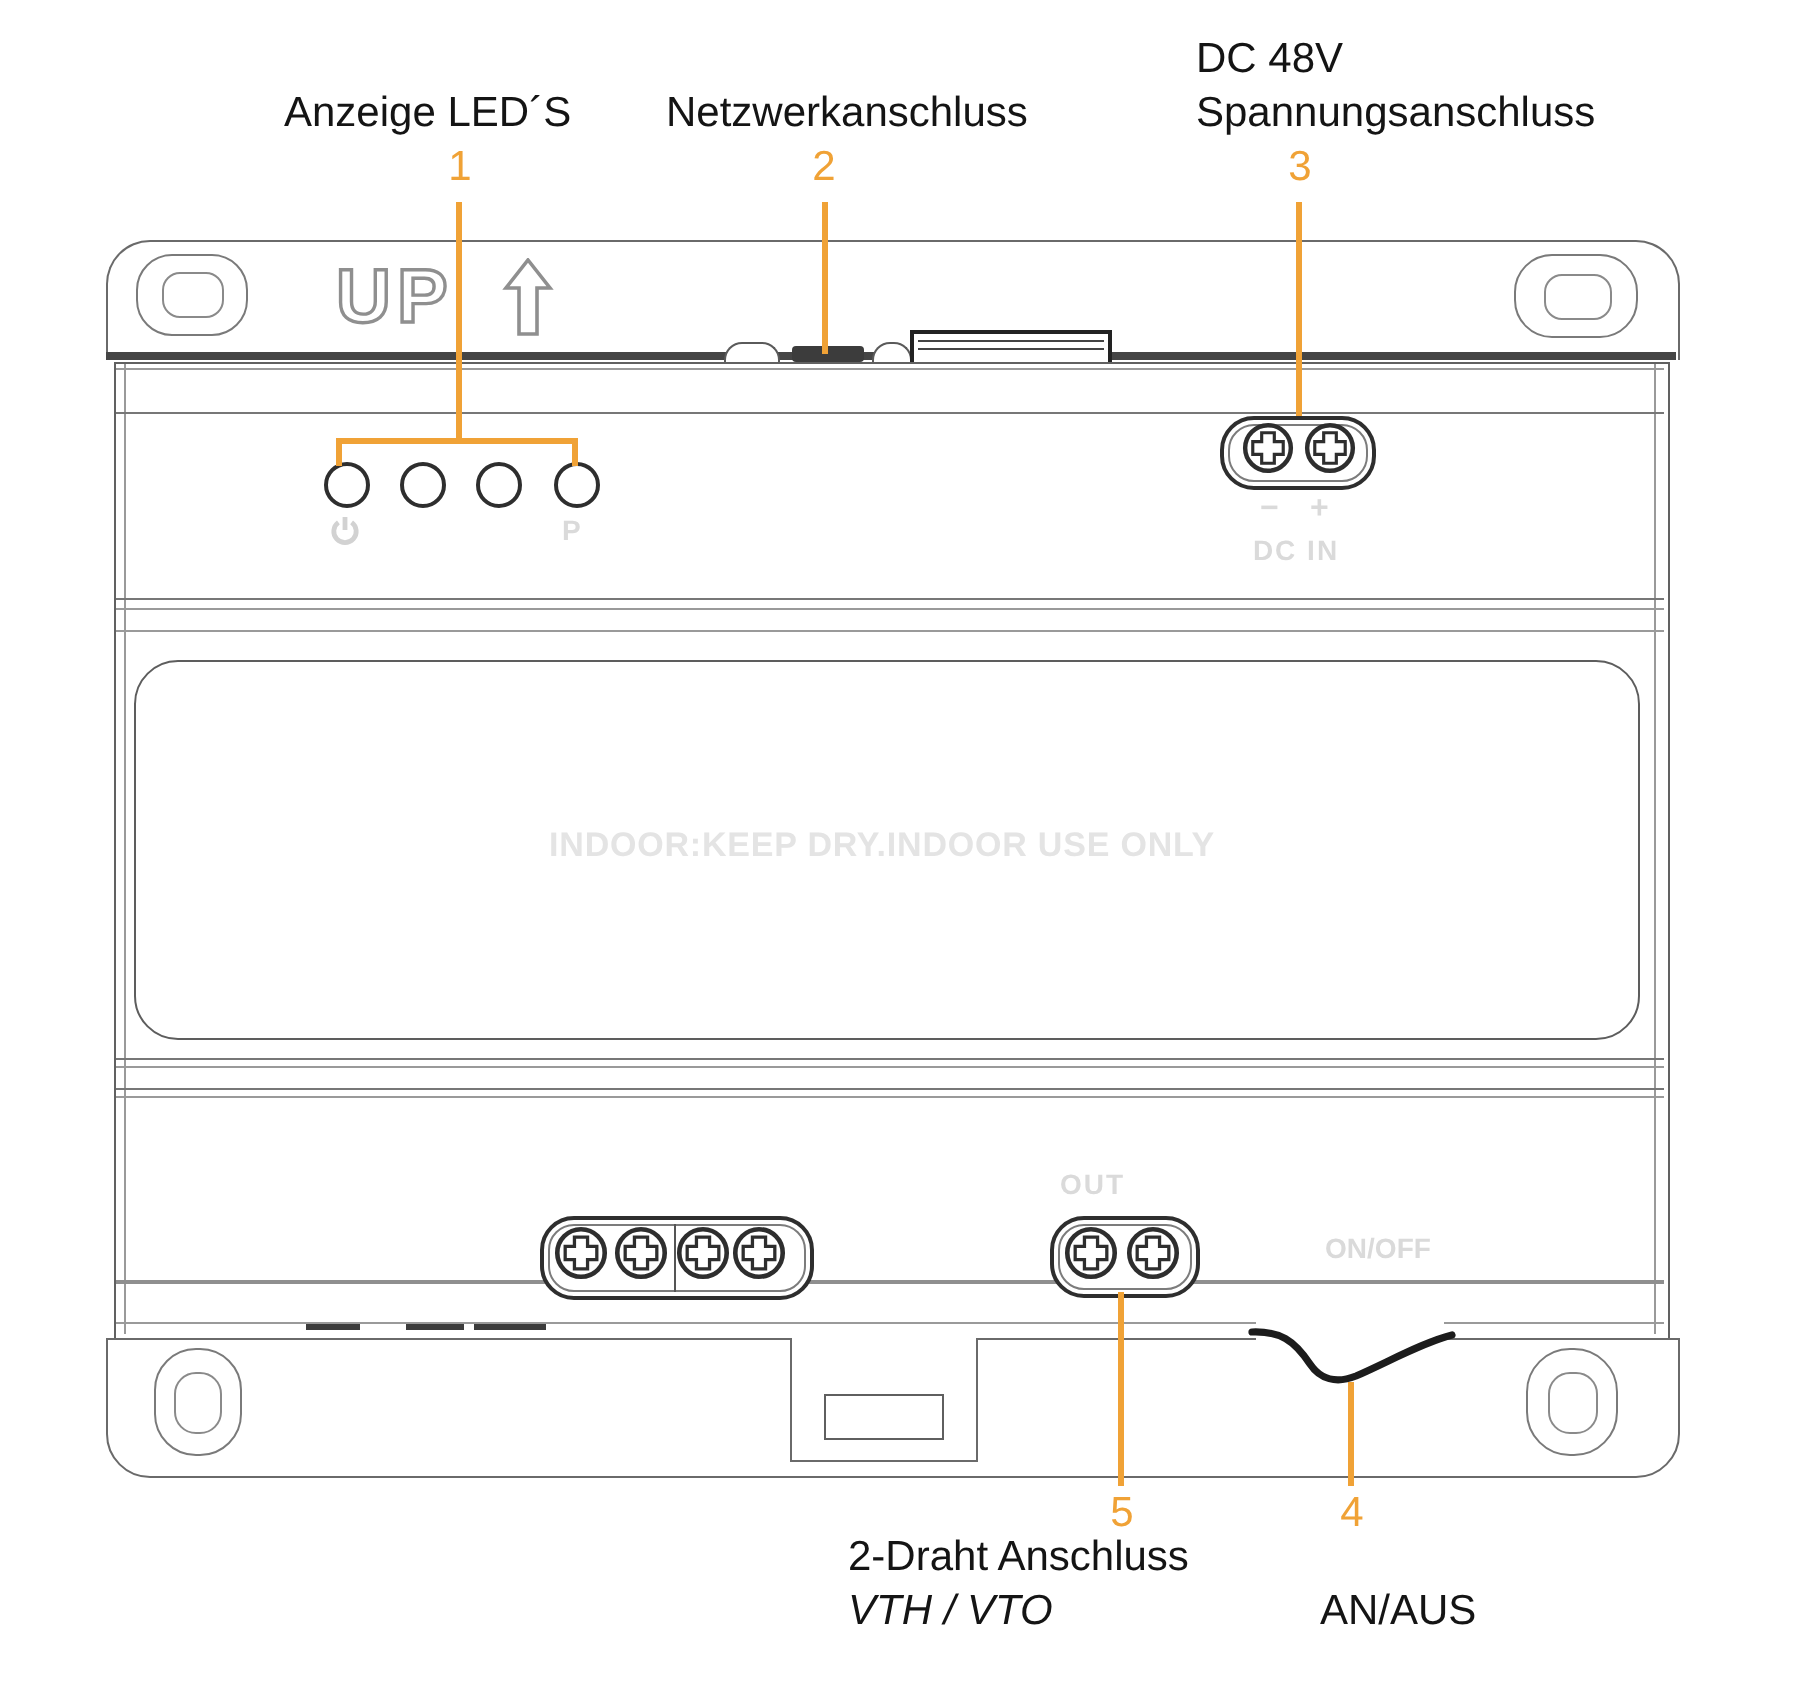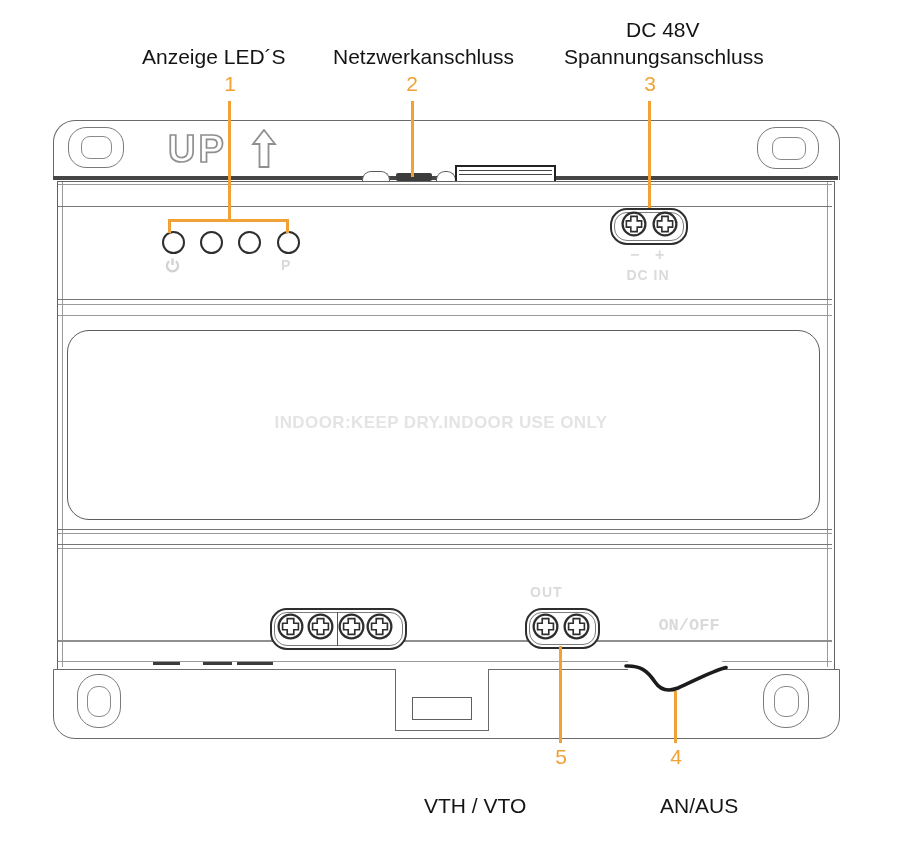--- a/index.html
+++ b/index.html
@@ -27,22 +27,22 @@
            -webkit-text-stroke:1.7px #8f8f8f;}
   .dash{background:#3c3c3c;height:3px;}
 </style>
 </head>
 <body>
 
 <div id="stage">
 
   <div class="abs callout-label" style="left:333px;top:44px;">Netzwerkanschluss</div>
   <div class="abs callout-label" style="left:142px;top:44px;">Anzeige LED´S</div>
-  <div class="abs callout-label" style="left:626px;top:17px;">DC 48V</div>
-  <div class="abs callout-label" style="left:564px;top:44px;text-align:right;">Spannungsanschluss</div>
+  <div class="abs callout-label" style="left:598px;top:17px;">DC 48V</div>
+  <div class="abs callout-label" style="left:598px;top:44px;text-align:right;">Spannungsanschluss</div>
 
   <div class="abs callout-num" style="left:230px;top:72px;color:#F0A236;">1</div>
   <div class="abs callout-num" style="left:412px;top:72px;color:#F0A236;">2</div>
   <div class="abs callout-num" style="left:650px;top:72px;color:#F0A236;">3</div>
 
   <div class="abs flange" style="left:53px;top:120px;width:785px;height:59px;border-radius:22px 22px 0 0;border-bottom:none;"></div>
 
   <div class="abs" style="left:53px;top:176px;width:785px;height:4px;background:#454545;"></div>
 
   <div class="abs hole-outer" style="left:68px;top:127px;width:54px;height:39px;border-radius:18px;"></div>
@@ -135,21 +135,21 @@
   <div class="abs term-block" style="left:525px;top:608px;width:71px;height:37px;"></div>
   <span class="screw" style="left:532px;top:613px;width:27px;height:27px;"><svg width="100%" height="100%" viewBox="0 0 28 28">
         <circle cx="14" cy="14" r="12.3" fill="#fff" stroke="#2e2e2e" stroke-width="2.4"></circle>
         <path d="M10.6 5.8 h6.8 v4.8 h4.8 v6.8 h-4.8 v4.8 h-6.8 v-4.8 H5.8 v-6.8 h4.8 z" fill="#fff" stroke="#2e2e2e" stroke-width="1.7"></path>
       </svg></span>
   <span class="screw" style="left:563px;top:613px;width:27px;height:27px;"><svg width="100%" height="100%" viewBox="0 0 28 28">
         <circle cx="14" cy="14" r="12.3" fill="#fff" stroke="#2e2e2e" stroke-width="2.4"></circle>
         <path d="M10.6 5.8 h6.8 v4.8 h4.8 v6.8 h-4.8 v4.8 h-6.8 v-4.8 H5.8 v-6.8 h4.8 z" fill="#fff" stroke="#2e2e2e" stroke-width="1.7"></path>
       </svg></span>
 
-  <div class="abs silk" style="left:654px;top:616px;width:70px;text-align:center;font-size:17px;font-family:Liberation Mono, monospace;">ON/OFF</div>
+  <div class="abs silk" style="left:654px;top:616px;width:70px;text-align:center;font-size:14px;">ON/OFF</div>
 
   <div class="abs flange" style="left:53px;top:669px;width:785px;height:68px;border-radius:0 0 22px 22px;"></div>
   <div class="abs hole-outer" style="left:77px;top:674px;width:42px;height:52px;border-radius:21px;"></div>
   <div class="abs hole-inner" style="left:87px;top:686px;width:22px;height:29px;border-radius:11px;"></div>
   <div class="abs hole-outer" style="left:763px;top:674px;width:44px;height:52px;border-radius:22px;"></div>
   <div class="abs hole-inner" style="left:774px;top:686px;width:23px;height:29px;border-radius:11px;"></div>
 
   <div class="abs" style="left:395px;top:669px;width:92px;height:61px;background:#fff;border-left:1.5px solid #6a6a6a;border-right:1.5px solid #6a6a6a;border-bottom:1.4px solid #6a6a6a;"></div>
   <div class="abs" style="left:412px;top:697px;width:58px;height:21px;border:1.5px solid #5f5f5f;background:#fff;"></div>
 
@@ -163,16 +163,17 @@
   <div class="abs" style="left:168px;top:219px;width:121px;height:3px;background:#F0A236;"></div>
   <div class="abs leader" style="left:168px;top:219px;height:14px;background:#F0A236;"></div>
   <div class="abs leader" style="left:286px;top:219px;height:14px;background:#F0A236;"></div>
   <div class="abs leader" style="left:411px;top:101px;height:76px;background:#F0A236;"></div>
   <div class="abs leader" style="left:648px;top:101px;height:107px;background:#F0A236;"></div>
   <div class="abs leader" style="left:559px;top:646px;height:97px;background:#F0A236;"></div>
   <div class="abs leader" style="left:674px;top:691px;height:52px;background:#F0A236;"></div>
 
   <div class="abs callout-num" style="left:561px;top:745px;color:#F0A236;">5</div>
   <div class="abs callout-num" style="left:676px;top:745px;color:#F0A236;">4</div>
-  <div class="abs callout-label" style="left:424px;top:793px;">VTH / VTO</div>
+  <div class="abs callout-label" style="left:424px;top:766px;">2-Draht Anschluss</div>
+  <div class="abs callout-label" style="left:424px;top:793px;font-style:italic;">VTH / VTO</div>
   <div class="abs callout-label" style="left:660px;top:793px;">AN/AUS</div>
 
 </div>
 
 </body></html>

